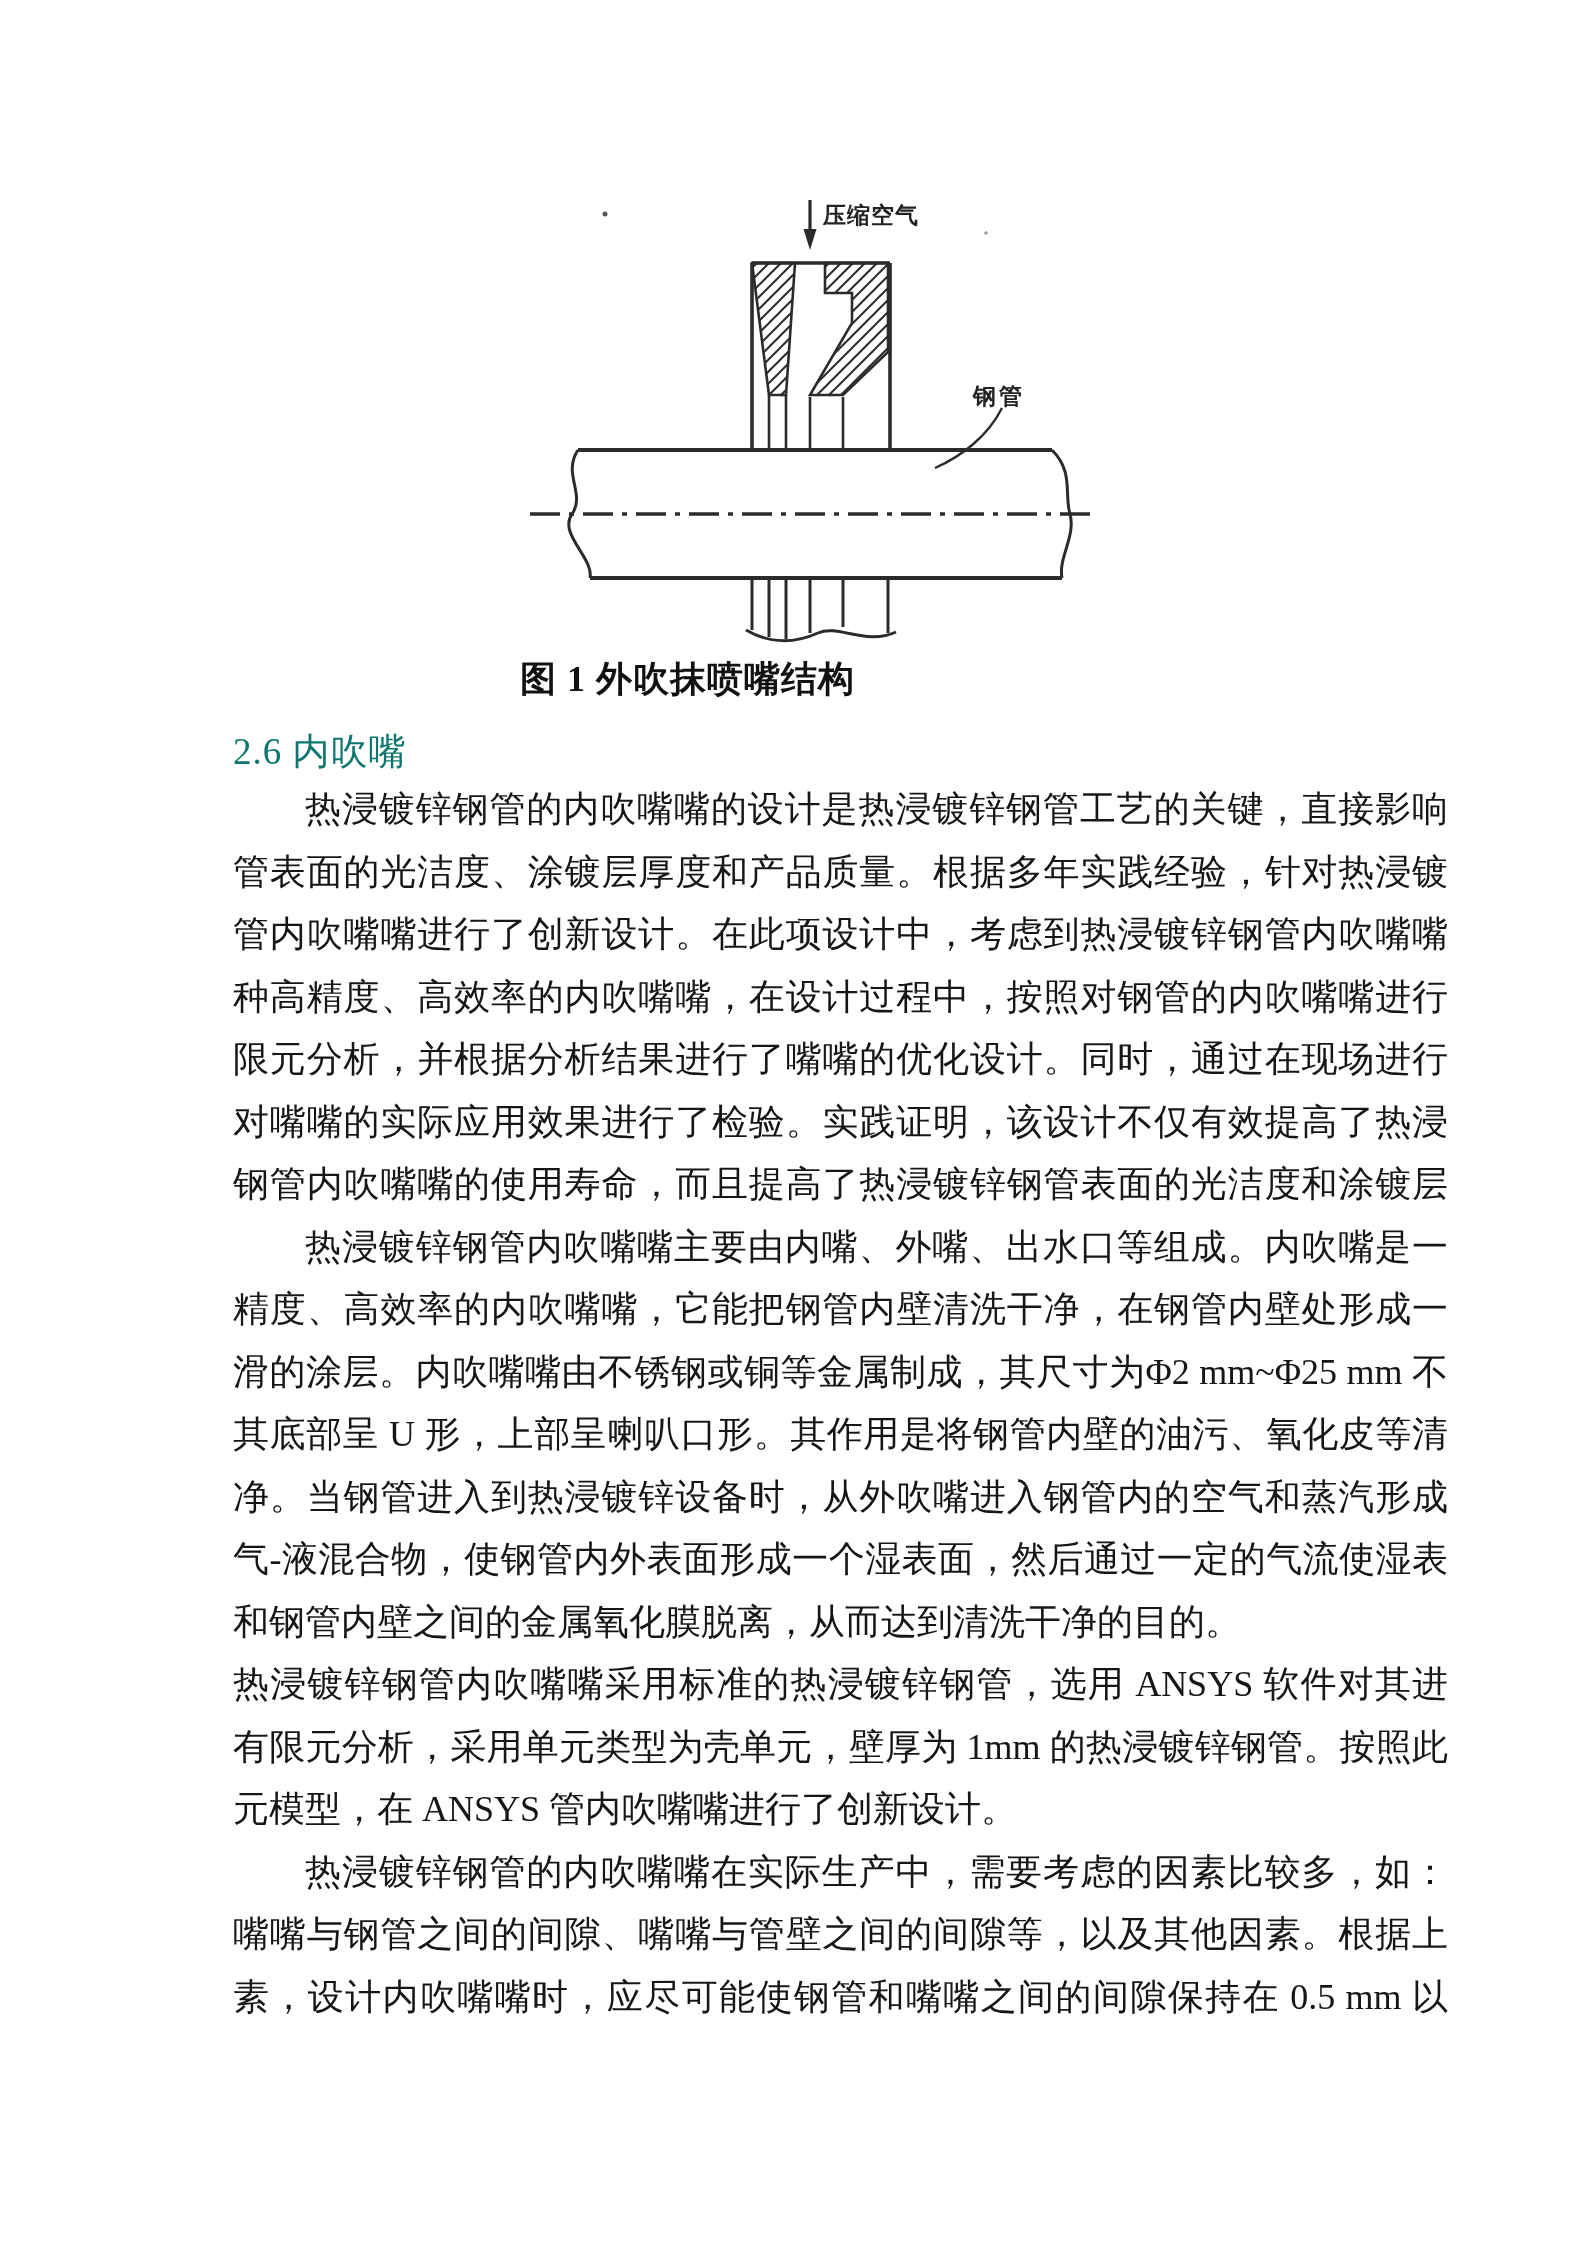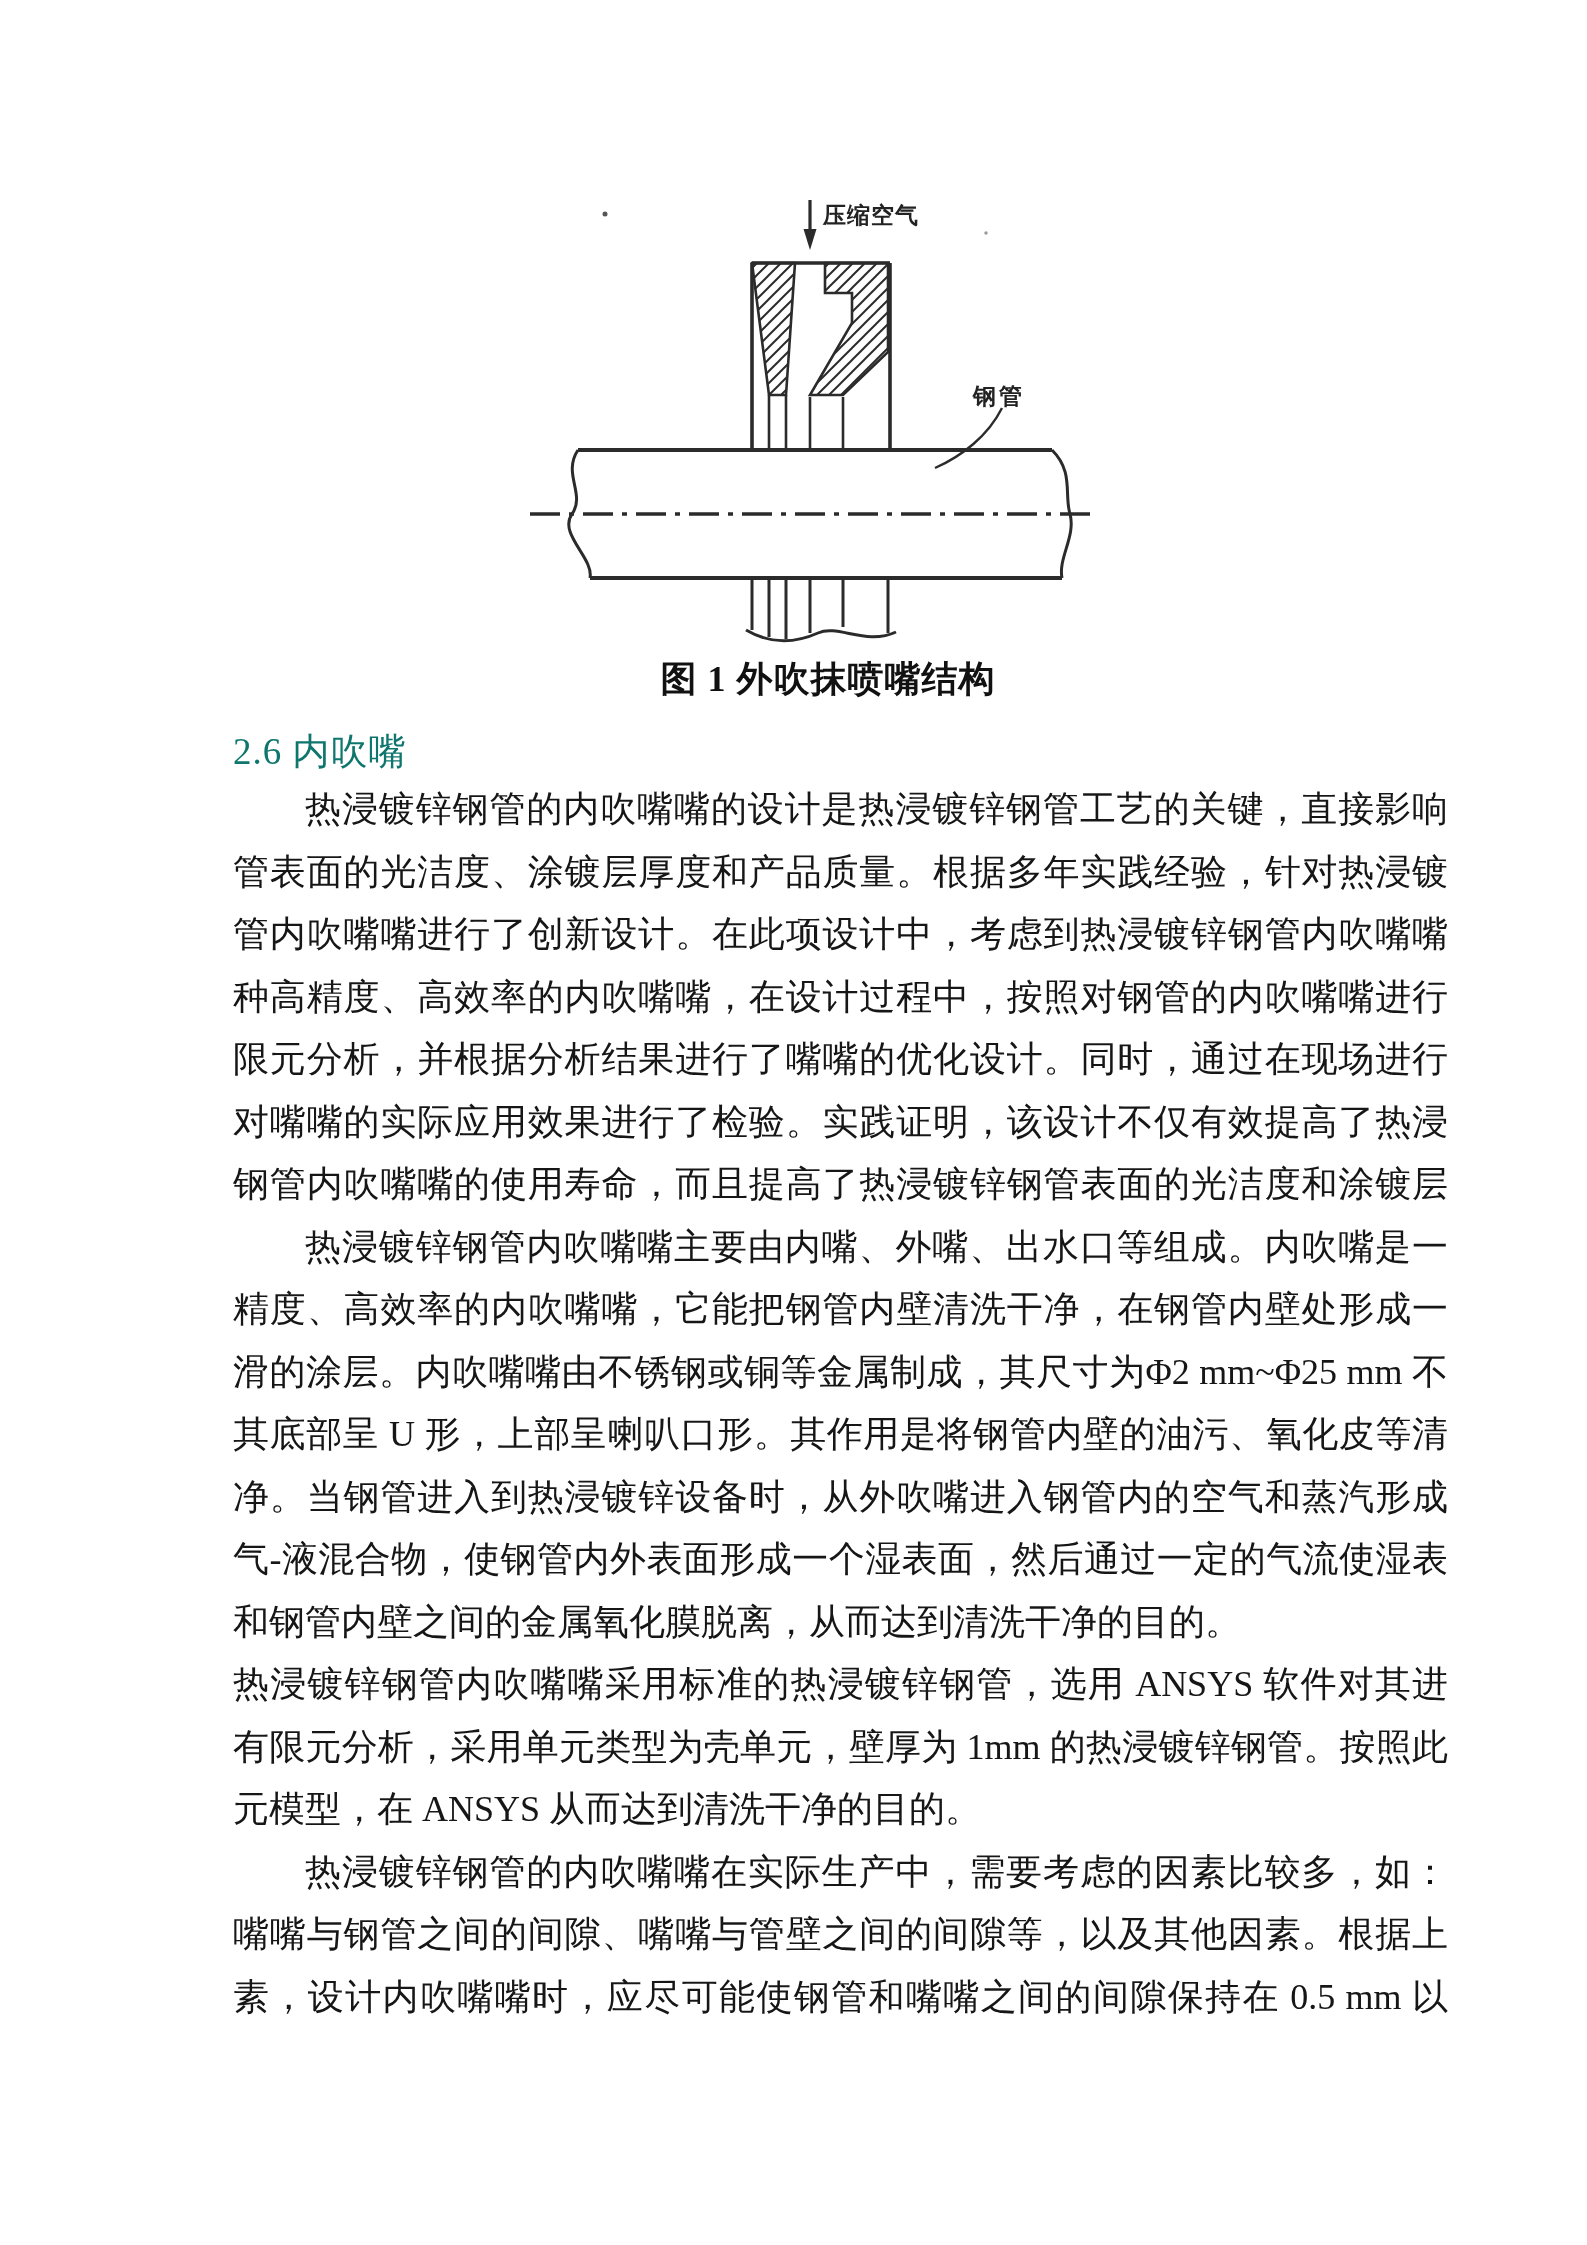--- a/index.html
+++ b/index.html
@@ -4,21 +4,21 @@
 <style>
   html,body{margin:0;padding:0;}
   body{
     width:1587px;height:2245px;position:relative;background:#ffffff;
     font-family:"Liberation Serif","DejaVu Serif",serif;color:#161616;
   }
   .figure-wrap{position:absolute;left:520px;top:185px;width:600px;height:470px;text-align:center;}
   .figure-wrap svg{display:block;width:600px;height:470px;}
   .fig-caption{
     position:absolute;left:520px;top:655px;width:616px;height:42px;
-    text-align:center;font-size:36px;font-weight:bold;letter-spacing:1px;
+    font-size:36px;font-weight:bold;letter-spacing:1px;
     color:#111;white-space:nowrap;
   }
   .sec-heading{
     position:absolute;left:233px;top:727px;width:700px;height:42px;
     font-size:37px;letter-spacing:1px;color:#0f766e;white-space:nowrap;
   }
   .body-text{
     position:absolute;left:233px;top:778px;width:1215px;
     font-size:36px;color:#161616;
   }
@@ -89,17 +89,17 @@
     <div class="line last">钢管内吹嘴嘴的使用寿命，而且提高了热浸镀锌钢管表面的光洁度和涂镀层厚度。</div>
     <div class="line indent">热浸镀锌钢管内吹嘴嘴主要由内嘴、外嘴、出水口等组成。内吹嘴是一种高</div>
     <div class="line">精度、高效率的内吹嘴嘴，它能把钢管内壁清洗干净，在钢管内壁处形成一层光</div>
     <div class="line">滑的涂层。内吹嘴嘴由不锈钢或铜等金属制成，其尺寸为Φ2 mm~Φ25 mm 不等，</div>
     <div class="line">其底部呈 U 形，上部呈喇叭口形。其作用是将钢管内壁的油污、氧化皮等清除干</div>
     <div class="line">净。当钢管进入到热浸镀锌设备时，从外吹嘴进入钢管内的空气和蒸汽形成一个</div>
     <div class="line">气-液混合物，使钢管内外表面形成一个湿表面，然后通过一定的气流使湿表面</div>
     <div class="line last">和钢管内壁之间的金属氧化膜脱离，从而达到清洗干净的目的。</div>
     <div class="line">热浸镀锌钢管内吹嘴嘴采用标准的热浸镀锌钢管，选用 ANSYS 软件对其进行了</div>
     <div class="line">有限元分析，采用单元类型为壳单元，壁厚为 1mm 的热浸镀锌钢管。按照此有限</div>
-    <div class="line last">元模型，在 ANSYS 从而达到清洗干净的目的。</div>
+    <div class="line last">元模型，在 ANSYS 管内吹嘴嘴进行了创新设计。</div>
     <div class="line indent">热浸镀锌钢管的内吹嘴嘴在实际生产中，需要考虑的因素比较多，如：内吹</div>
     <div class="line">嘴嘴与钢管之间的间隙、嘴嘴与管壁之间的间隙等，以及其他因素。根据上述因</div>
     <div class="line last">素，设计内吹嘴嘴时，应尽可能使钢管和嘴嘴之间的间隙保持在 0.5 mm 以内。</div>
   </div>
 
 </body></html>

